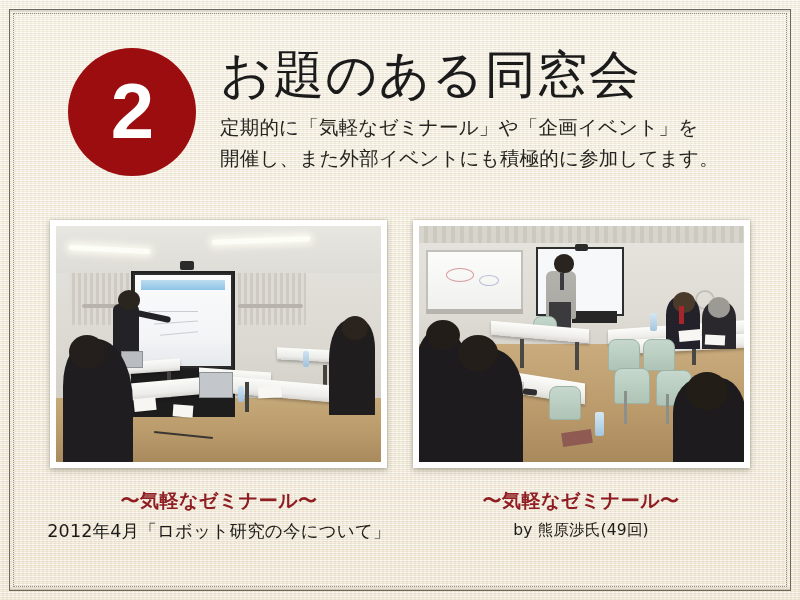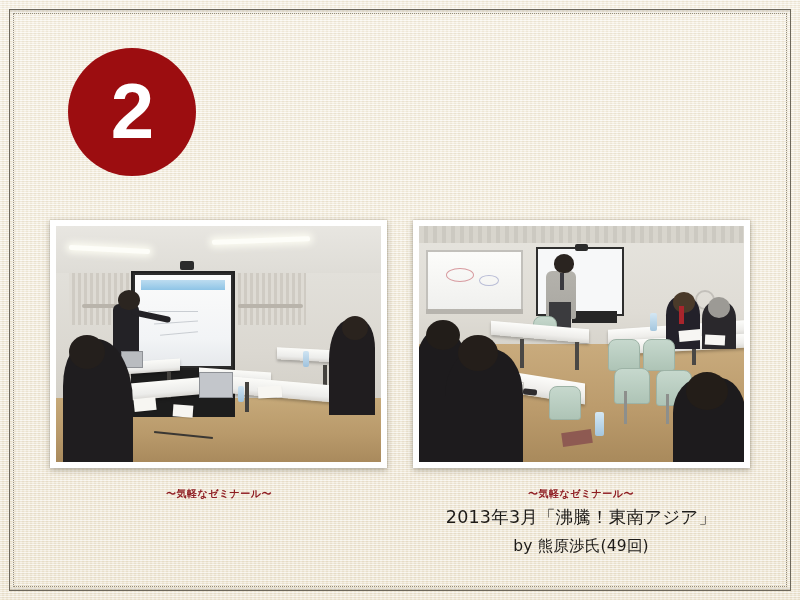--- a/index.html
+++ b/index.html
@@ -424,21 +424,21 @@
   .caption-block {
     position: absolute;
     top: 0;
     width: 350px;
     text-align: center;
     font-family: "DejaVu Sans", "Liberation Sans", sans-serif;
   }
   .caption-block.left  { left: 44px; }
   .caption-block.right { left: 406px; }
   .caption-kicker {
-    font-size: 10px;
+    font-size: 19px;
     font-weight: bold;
     color: #8f1d22;
     letter-spacing: 0.5px;
     line-height: 1.5;
   }
   .caption-title {
     font-size: 17.5px;
     color: #1d1b18;
     letter-spacing: 0.2px;
     line-height: 1.55;
@@ -461,20 +461,27 @@
   <div class="frame-shade-bottom"></div>
   <div class="frame-outer"></div>
   <div class="frame-inner"></div>
 
   <div class="header">
 
     <div class="badge">
       <span class="badge-number">2</span>
     </div>
 
+    <div class="header-text">
+      <h1 class="slide-title">お題のある同窓会</h1>
+      <p class="slide-subtitle">
+        <span class="sub-line">定期的に「気軽なゼミナール」や「企画イベント」を</span>
+        <span class="sub-line">開催し、また外部イベントにも積極的に参加してます。</span>
+      </p>
+    </div>
 
   </div>
 
   <div class="photo-row">
 
     <div class="photo-card left">
       <div class="photo">
         <div class="p1-ceiling"></div>
         <div class="p1-light a"></div>
         <div class="p1-light b"></div>
@@ -576,23 +583,23 @@
         <div class="p2-person fg3-head"></div>
       </div>
     </div>
 
   </div>
 
   <div class="captions">
 
     <div class="caption-block left">
       <div class="caption-kicker">〜気軽なゼミナール〜</div>
+      <div class="caption-title">2012年4月「ロボット研究の今について」</div>
     </div>
 
     <div class="caption-block right">
       <div class="caption-kicker">〜気軽なゼミナール〜</div>
-      <div class="caption-title">2013年3月「沸騰！東南アジア」</div>
       <div class="caption-byline">by 熊原渉氏(49回)</div>
     </div>
 
   </div>
 
 </div>
 
 </body></html>

